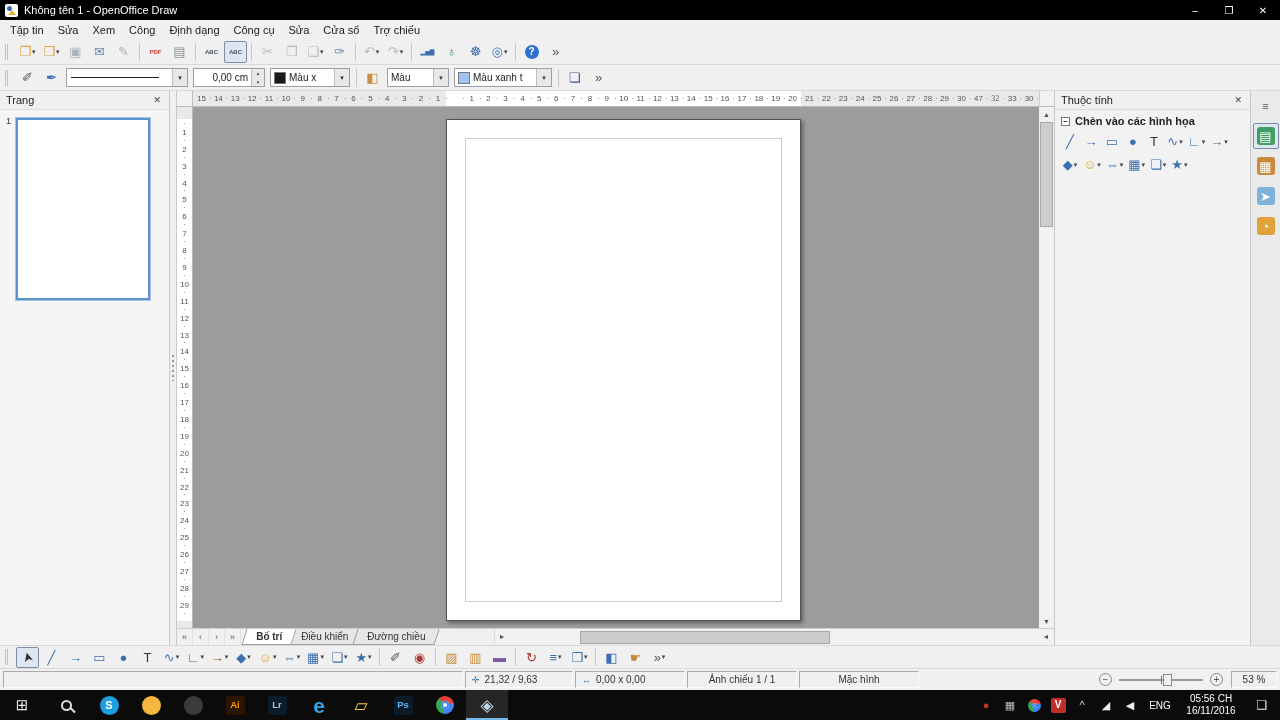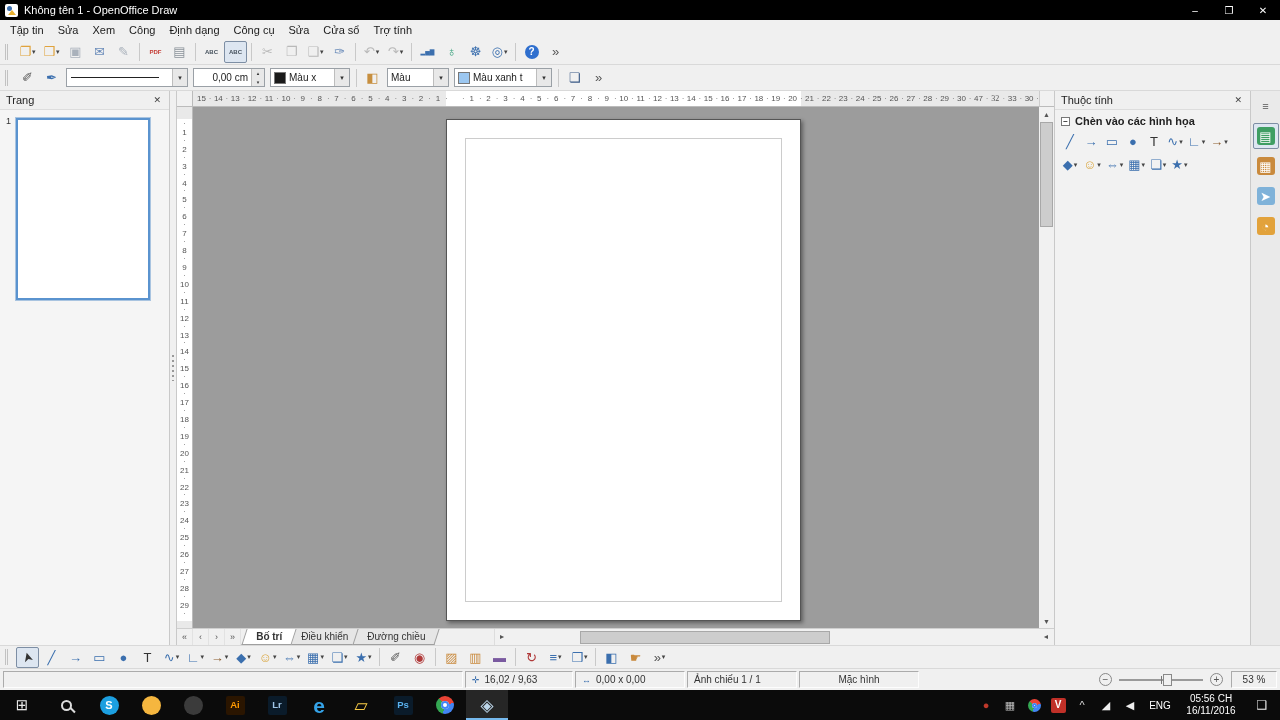--- a/index.html
+++ b/index.html
@@ -147,21 +147,21 @@
 
 <div id="menubar">
   <span class="menu">Tập tin</span>
   <span class="menu">Sửa</span>
   <span class="menu">Xem</span>
   <span class="menu">Công</span>
   <span class="menu">Định dạng</span>
   <span class="menu">Công cụ</span>
   <span class="menu">Sửa</span>
   <span class="menu">Cửa sổ</span>
-  <span class="menu">Trợ tính</span>
+  <span class="menu">Trợ chiếu</span>
 </div>
 
 <div class="toolbar">
   <span class="grip"></span>
   <span style="display:flex;align-items:center;gap:1px">
       <span class="tbtn">
         <span class="glyph" style="color: rgb(224, 163, 61);">❐</span>
         <span class="dd">▾</span>
       </span>
       <span class="tbtn">
@@ -619,27 +619,27 @@
         <span class="glyph" style="color: rgb(85, 85, 85);">»</span>
         <span class="dd">▾</span>
       </span>
     </span>
 </div>
 
 <div id="statusbar">
   <span class="scell" style="flex:0 0 460px"></span>
   <span class="scell" style="flex:0 0 108px">
     <span class="sicon">✛</span>
-    <span>16,02 / 9,63</span>
+    <span>21,32 / 9,63</span>
   </span>
   <span class="scell" style="flex:0 0 110px">
     <span class="sicon">↔</span>
     <span>0,00 x 0,00</span>
   </span>
-  <span class="scell" style="flex:0 0 110px;">
+  <span class="scell" style="flex:0 0 110px;justify-content:center">
     <span>Ảnh chiếu 1 / 1</span>
   </span>
   <span class="scell" style="flex:0 0 120px;justify-content:center">
     <span>Mặc hình</span>
   </span>
   <span style="flex:1"></span>
   <span class="zoomgrp">
     <span class="zbtn">−</span>
     <span class="ztrack">
       <span class="znotch"></span>

